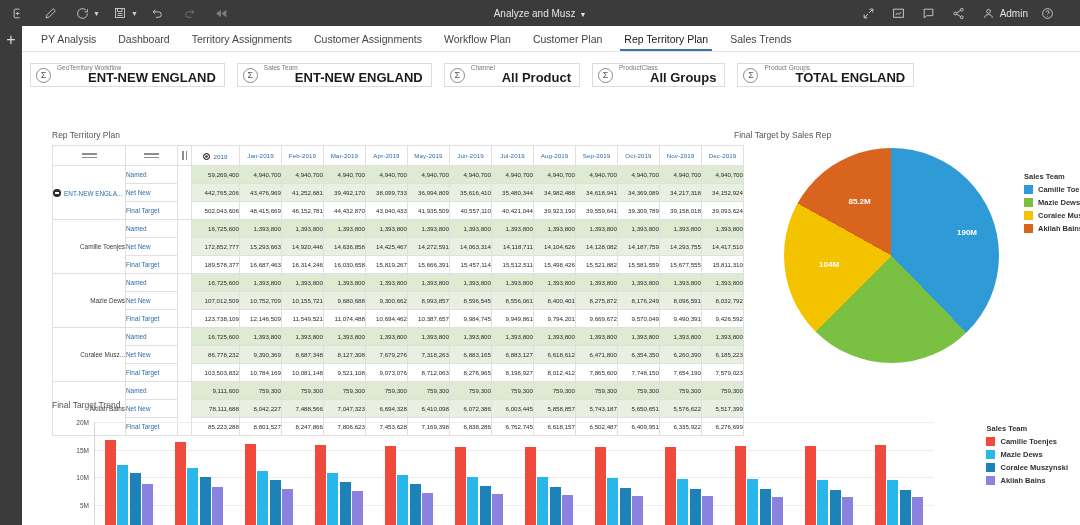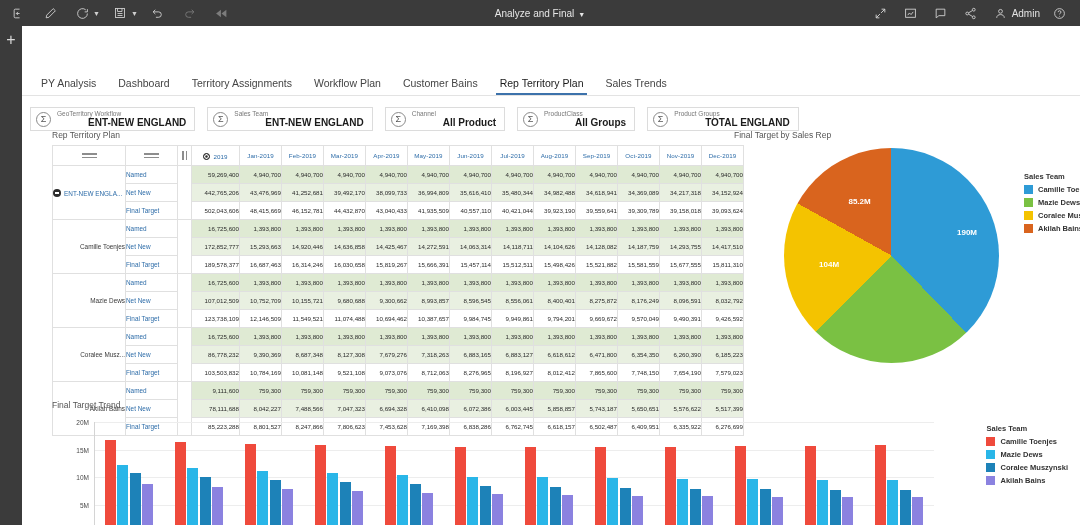--- a/index.html
+++ b/index.html
@@ -11,56 +11,56 @@
             color:#d8d8d8; position:relative; }
   .tb-left { display:flex; align-items:center; gap:0px; padding-left:2px; }
   .tb-btn { width:32px; height:26px; display:flex; align-items:center;
             justify-content:center; color:#d6d6d6; }
   .tb-btn svg { display:block; }
   .tb-caret { font-size:7px; margin-left:-5px; margin-right:4px; color:#cfcfcf; }
   .tb-title { position:absolute; left:0; right:0; text-align:center;
               font-size:10px; color:#e6e6e6; pointer-events:none; }
   .tb-title span.cv { font-size:7px; margin-left:4px; }
   .tb-right { margin-left:auto; display:flex; align-items:center; gap:0px;
-              padding-right:6px; }
+              padding-right:18px; }
   .tb-right .tb-btn { width:30px; }
   .tb-admin { font-size:10px; color:#e2e2e2; margin-right:4px; margin-left:-4px;}
 
   
   .rail { position:absolute; left:0; top:26px; width:22px; bottom:0;
           background:#3b3b3b; color:#ccc; }
   .rail-plus { height:28px; display:flex; align-items:center;
                justify-content:center; font-size:16px; font-weight:300;
                color:#d9d9d9; }
 
   
   .page { position:absolute; left:22px; top:26px; right:0; bottom:0;
           background:#fff; }
 
   
   .tabs { height:26px; display:flex; align-items:flex-end; padding-left:8px;
-          border-bottom:1px solid #e3e3e3; background:#fff;margin-top:44px; }
+          border-bottom:1px solid #e3e3e3; background:#fff; }
   .tab { font-size:10.5px; color:#444; padding:0 11px 6px 11px; position:relative;
          white-space:nowrap; }
   .tab.active { color:#1a1a1a; }
   .tab.active:after { content:""; position:absolute; left:7px; right:7px;
          bottom:0; height:2.5px; background:#3d72ab; }
 
   
   .chips { display:flex; gap:12px; padding:11px 0 0 8px; }
   .chip { border:1px solid #dcdcdc; background:#fff; height:24px;
           display:flex; align-items:center; padding:0 8px 0 5px;
           min-width:110px; }
   .chip .sig { width:15px; height:15px; border:1.2px solid #8a8a8a;
           border-radius:50%; display:flex; align-items:center;
           justify-content:center; font-size:9px; color:#555; margin-right:6px;
           flex:0 0 auto; line-height:1;}
   .chip .txt { display:flex; flex-direction:column; line-height:1.15; }
   .chip .lbl { font-size:6.5px; color:#777; }
-  .chip .val { font-size:10px; color:#1b1b1b; font-weight:bold;padding-left:31px; }
+  .chip .val { font-size:13px; color:#1b1b1b; font-weight:bold;padding-left:31px; }
 
   
   .sec-title { font-size:8.5px; color:#555; }
 
   
   .grid-wrap { position:absolute; left:30px; top:104px; width:665px; }
   table.grid { border-collapse:collapse; table-layout:fixed; width:665px; }
   table.grid td, table.grid th { border:1px solid #e0e0e0; padding:0; }
   .hdr-row th { height:20px; background:#fff; font-weight:normal; }
   .hdr-per { font-size:6.2px; color:#2d6ca8; text-align:center;
@@ -163,21 +163,21 @@
     </div>
     <div class="tb-btn">
       <svg width="13" height="13" viewBox="0 0 24 24" fill="#7c7c7c">
         <path d="M11 5v14L2 12z"></path>
           <path d="M21 5v14l-9-7z"></path>
       </svg>
     </div>
   </div>
 
   <div class="tb-title">
-    <span>Analyze and Final</span><span class="cv">▼</span>
+    <span>Analyze and Musz</span><span class="cv">▼</span>
   </div>
 
   <div class="tb-right">
     <div class="tb-btn">
       <svg width="13" height="13" viewBox="0 0 24 24" fill="none" stroke="#d6d6d6" stroke-width="1.7">
         <path d="M14 4h6v6"></path>
           <path d="M10 20H4v-6"></path>
           <path d="M20 4l-7 7"></path>
           <path d="M4 20l7-7"></path>
       </svg>
@@ -221,22 +221,23 @@
 <div class="rail">
   <div class="rail-plus">+</div>
 </div>
 
 <div class="page">
 
   <div class="tabs">
       <div class="tab">PY Analysis</div>
       <div class="tab">Dashboard</div>
       <div class="tab">Territory Assignments</div>
+      <div class="tab">Customer Assignments</div>
       <div class="tab">Workflow Plan</div>
-      <div class="tab">Customer Bains</div>
+      <div class="tab">Customer Plan</div>
       <div class="tab active">Rep Territory Plan</div>
       <div class="tab">Sales Trends</div>
     </div>
 
   <div class="chips">
       <div class="chip">
         <span class="sig">Σ</span>
         <span class="txt">
           <span class="lbl">GeoTerritory Workflow</span>
           <span class="val">ENT-NEW ENGLAND</span>

